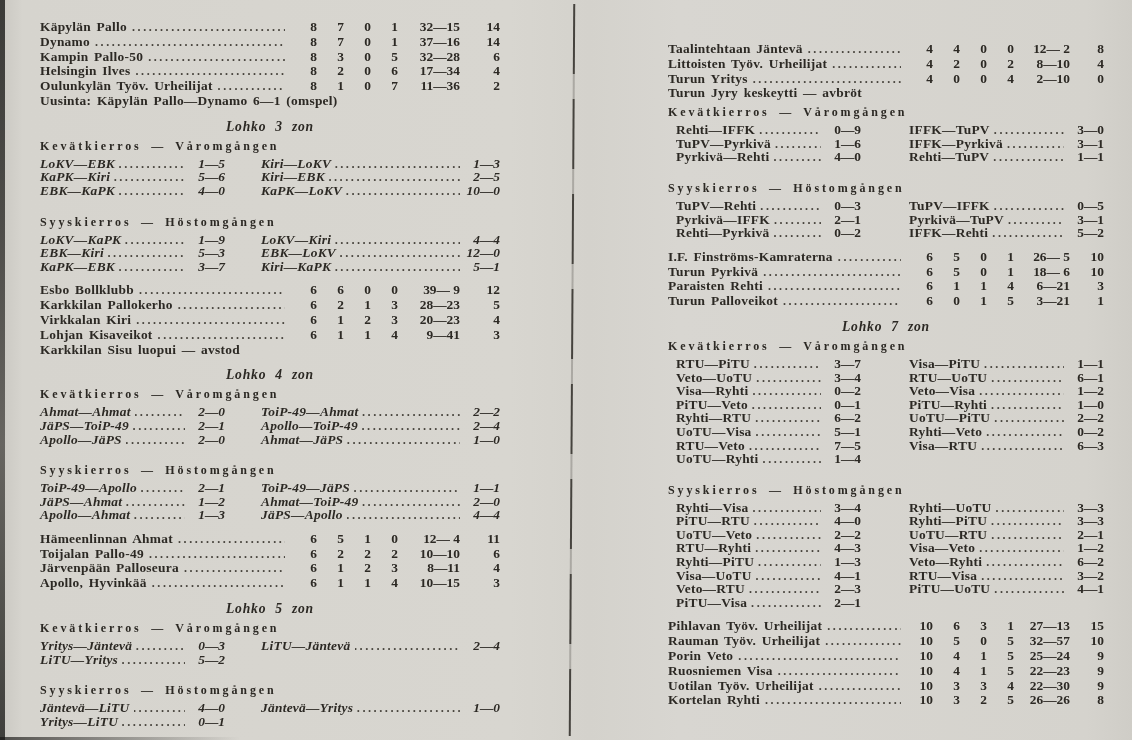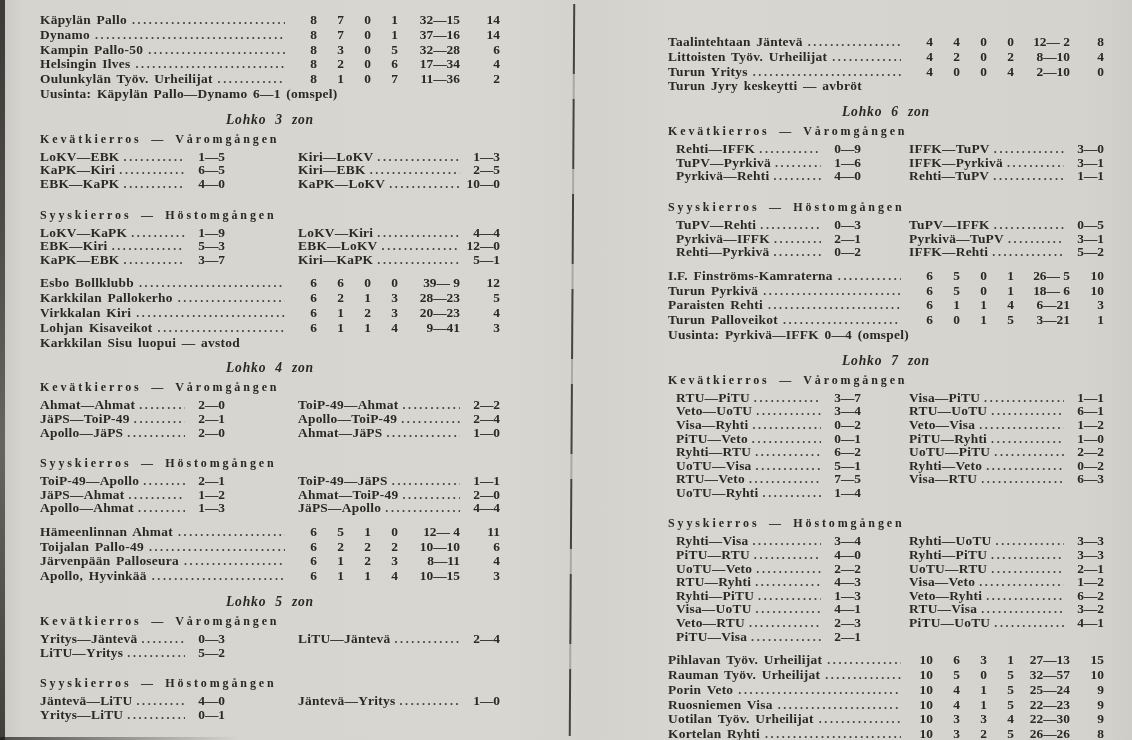--- a/index.html
+++ b/index.html
@@ -21,21 +21,21 @@
     position: absolute; left: 0; bottom: 0; height: 3px; width: 240px;
     background: linear-gradient(90deg, rgba(25,24,22,.7), rgba(25,24,22,0));
   }
   .gutter {
     position: absolute; left: 571px; top: 4px; width: 2px; height: 732px;
     background: repeating-linear-gradient(180deg,
       rgba(45,42,37,.85) 0px, rgba(45,42,37,.85) 70px,
       rgba(45,42,37,.25) 70px, rgba(45,42,37,.25) 95px);
     transform: rotate(0.35deg);
   }
-  .page { position: absolute; top: 0; font-size: 13.4px; }
+  .page { position: absolute; top: 7px; font-size: 13.4px; }
   .page-left  { left: 40px;  width: 460px; padding-top: 13px; }
   .page-right { left: 668px; width: 436px; padding-top: 35px; }
 
   .page > :first-child { margin-top: 0; }
   .zone-title {
     margin-top: 9px; line-height: 17px; text-align: center;
     font-style: italic; font-size: 13.6px; letter-spacing: .06em; word-spacing: .35em;
   }
   .round-title {
     margin-top: 4px; line-height: 15px; 
@@ -54,21 +54,21 @@
     letter-spacing: 2.6px; font-size: 12px; font-weight: 700;
   }
   .s-leader { margin-right: 5px; }
   .s-col   { flex: 0 0 27px; text-align: right; }
   .s-goals { flex: 0 0 62px; text-align: right; white-space: pre; }
   .s-pts   { flex: 0 0 40px; text-align: right; }
   .page-right .s-goals { flex-basis: 56px; }
   .page-right .s-pts   { flex-basis: 34px; }
 
   .m-row { display: grid; line-height: 13.6px; height: 13.6px; }
-  .page-left  .m-row { grid-template-columns: 185px 1fr; column-gap: 73px; }
+  .page-left  .m-row { grid-template-columns: 185px 1fr; column-gap: 36px; font-style: italic; }
   .page-right .m-row { grid-template-columns: 185px 1fr; column-gap: 48px; margin-left: 8px; }
   .m-half  { display: flex; align-items: baseline; min-width: 0; }
   .m-teams { white-space: nowrap; padding-right: 4px; letter-spacing: .02em; }
   .m-leader { margin-right: 4px; }
   .m-score { flex: 0 0 36px; text-align: right; white-space: pre; }
 </style>
 </head>
 <body style="--ink: #2c2924; --leader: #46423b;">
 
 <div class="spread">
@@ -141,21 +141,21 @@
           <div class="m-half">
             <span class="m-teams">Kiri—LoKV</span>
             <span class="leader m-leader"></span>
             <span class="m-score">1—3</span>
           </div>
         </div>
         <div class="m-row">
           <div class="m-half">
             <span class="m-teams">KaPK—Kiri</span>
             <span class="leader m-leader"></span>
-            <span class="m-score">6—5</span>
+            <span class="m-score">5—6</span>
           </div>
           <div class="m-half">
             <span class="m-teams">Kiri—EBK</span>
             <span class="leader m-leader"></span>
             <span class="m-score">2—5</span>
           </div>
         </div>
         <div class="m-row">
           <div class="m-half">
             <span class="m-teams">EBK—KaPK</span>
@@ -447,21 +447,20 @@
           <span class="leader s-leader"></span>
           <span class="s-col">4</span>
           <span class="s-col">0</span>
           <span class="s-col">0</span>
           <span class="s-col">4</span>
           <span class="s-goals">2—10</span>
           <span class="s-pts">0</span>
         </div>
         <div class="note">Turun Jyry keskeytti — avbröt</div>
       </div>
-      <div class="zone-title">Lohko 6 zon</div>
       <div class="round-title">Kevätkierros — Våromgången</div>
       <div class="matches">
         <div class="m-row">
           <div class="m-half">
             <span class="m-teams">Rehti—IFFK</span>
             <span class="leader m-leader"></span>
             <span class="m-score">0—9</span>
           </div>
           <div class="m-half">
             <span class="m-teams">IFFK—TuPV</span>
@@ -567,21 +566,20 @@
         <div class="s-row">
           <span class="s-name">Turun Palloveikot</span>
           <span class="leader s-leader"></span>
           <span class="s-col">6</span>
           <span class="s-col">0</span>
           <span class="s-col">1</span>
           <span class="s-col">5</span>
           <span class="s-goals">3—21</span>
           <span class="s-pts">1</span>
         </div>
-        <div class="note">Uusinta: Pyrkivä—IFFK 0—4 (omspel)</div>
       </div>
       <div class="zone-title">Lohko 7 zon</div>
       <div class="round-title">Kevätkierros — Våromgången</div>
       <div class="matches">
         <div class="m-row">
           <div class="m-half">
             <span class="m-teams">RTU—PiTU</span>
             <span class="leader m-leader"></span>
             <span class="m-score">3—7</span>
           </div>

